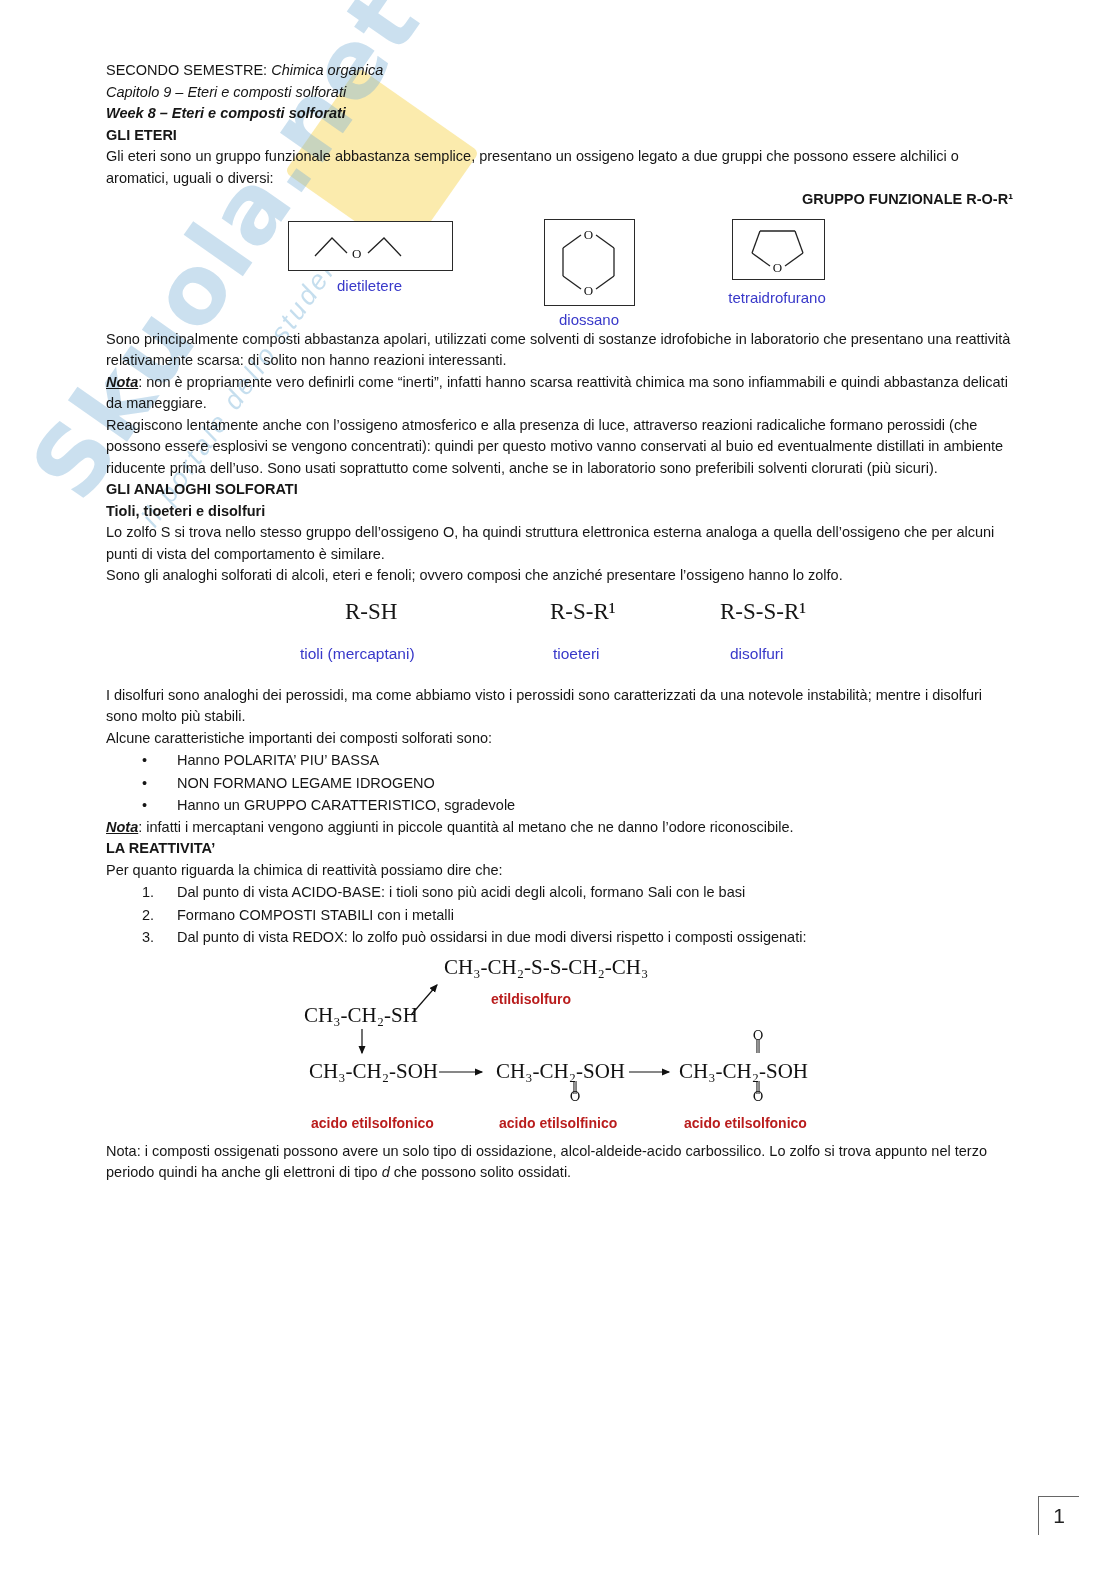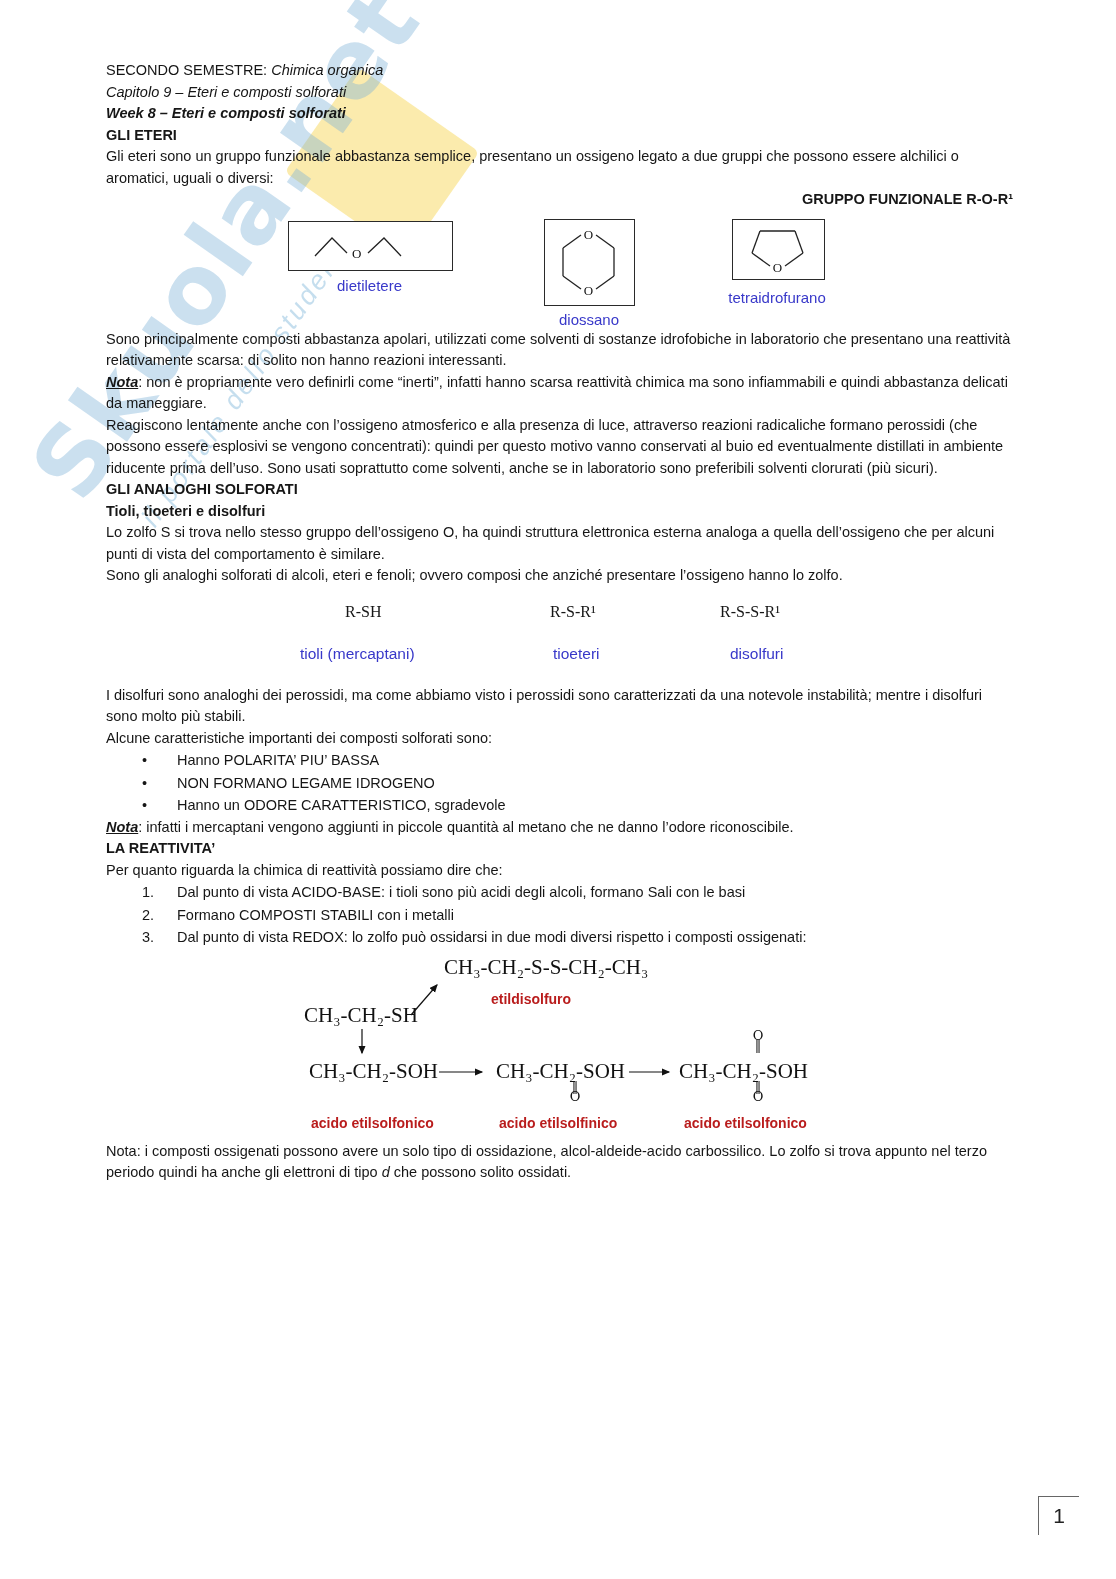--- a/index.html
+++ b/index.html
@@ -30,21 +30,21 @@
   .mt32{margin-top:32px;} .mt34{margin-top:34px;}
   
   .structs{position:relative;height:112px;margin-top:6px;}
   .sbox{position:absolute;border:1px solid #2a2a2a;background:#fff;}
   .sbox svg{display:block;}
   .slabel{position:absolute;color:#3838c9;font-size:15px;text-align:center;}
   .structs svg text, .sbox text{font-family:"Liberation Serif","DejaVu Serif",serif;fill:#111;}
   
   .chemrow{position:relative;height:84px;margin-top:14px;}
   .bigchem{position:absolute;top:0;font-family:"Liberation Serif","DejaVu Serif",serif;
-    font-size:16px;white-space:nowrap;}
+    font-size:23px;white-space:nowrap;}
   .flabel{position:absolute;top:42px;color:#3838c9;font-size:15.5px;white-space:nowrap;}
   
   .li{position:relative;padding-left:71px;margin-top:1px;}
   .li .marker{position:absolute;left:36px;}
   
   .scheme{position:relative;height:186px;margin-top:6px;}
   .scheme svg{position:absolute;left:0;top:0;}
   .chem{position:absolute;font-family:"Liberation Serif","DejaVu Serif",serif;
     font-size:21px;white-space:nowrap;color:#111;}
   .schemelabel{position:absolute;color:#b91c1c;font-weight:bold;font-size:14px;white-space:nowrap;}
@@ -137,21 +137,21 @@
     <span class="flabel" style="left:447px;">tioeteri</span>
     <span class="flabel" style="left:624px;">disolfuri</span>
   </div>
 
   <p class="mt14">I disolfuri sono analoghi dei perossidi, ma come abbiamo visto i perossidi sono caratterizzati da una notevole instabilità; mentre i disolfuri sono molto più stabili.</p>
 
   <p class="mt20">Alcune caratteristiche importanti dei composti solforati sono:</p>
   <div>
     <div class="li"><span class="marker">•</span><span>Hanno POLARITA’ PIU’ BASSA</span></div>
     <div class="li"><span class="marker">•</span><span>NON FORMANO LEGAME IDROGENO</span></div>
-    <div class="li"><span class="marker">•</span><span>Hanno un ODORE CARATTERISTICO, sgradevole</span></div>
+    <div class="li"><span class="marker">•</span><span>Hanno un GRUPPO CARATTERISTICO, sgradevole</span></div>
   </div>
 
   <p class="mt24"><span class="b u">Nota</span><span>: infatti i mercaptani vengono aggiunti in piccole quantità al metano che ne danno l’odore riconoscibile.</span></p>
 
   <p class="b mt20">LA REATTIVITA’</p>
   <p>Per quanto riguarda la chimica di reattività possiamo dire che:</p>
   <div>
     <div class="li"><span class="marker">1.</span><span>Dal punto di vista ACIDO-BASE: i tioli sono più acidi degli alcoli, formano Sali con le basi</span></div>
     <div class="li"><span class="marker">2.</span><span>Formano COMPOSTI STABILI con i metalli</span></div>
     <div class="li"><span class="marker">3.</span><span>Dal punto di vista REDOX: lo zolfo può ossidarsi in due modi diversi rispetto i composti ossigenati:</span></div>

